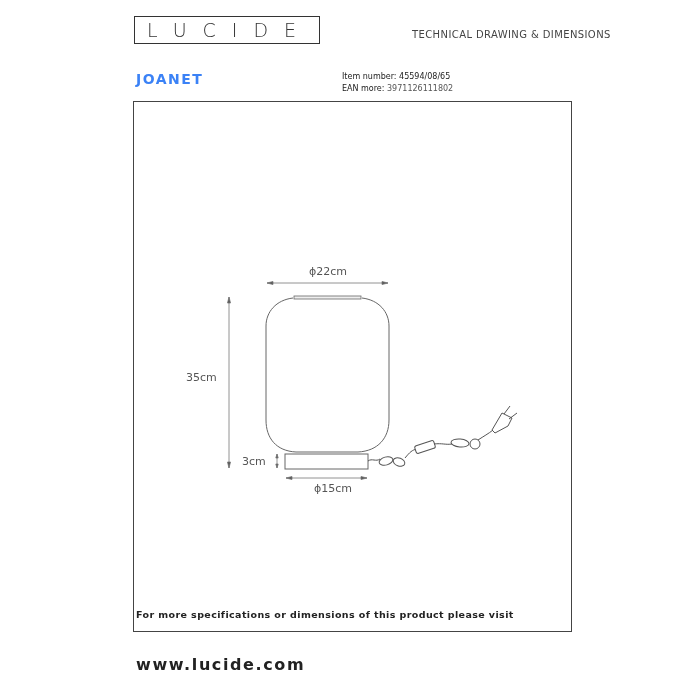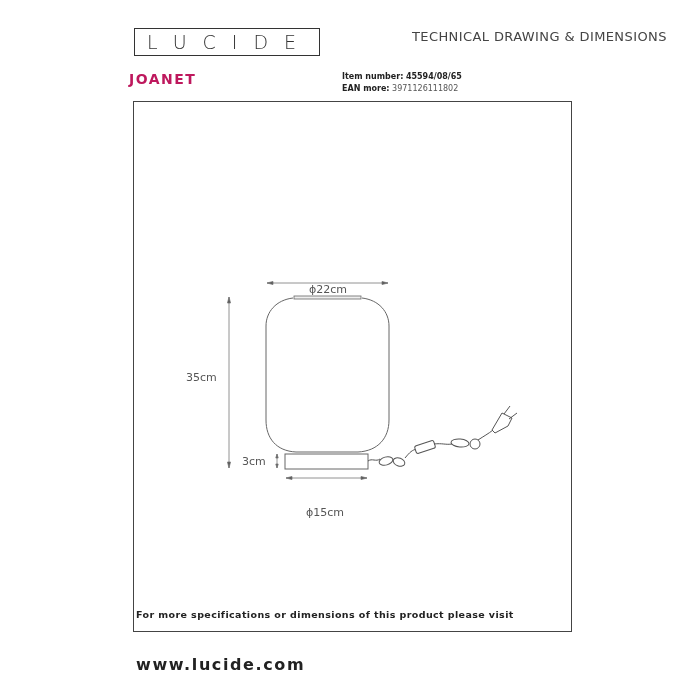--- a/index.html
+++ b/index.html
@@ -1,22 +1,22 @@
 <!DOCTYPE html>
 <html><head>
 <meta charset="utf-8">
 <style>
   html, body { margin: 0; padding: 0; background: #ffffff; }
   body { width: 700px; height: 700px; position: relative; overflow: hidden; font-family: "DejaVu Sans", sans-serif; color: #222; }
-  .logo-box { position: absolute; left: 134px; top: 28px; width: 186px; height: 28px; border: 1.5px solid #333; box-sizing: border-box; }
+  .logo-box { position: absolute; left: 134px; top: 16px; width: 186px; height: 28px; border: 1.5px solid #333; box-sizing: border-box; }
   .logo-text { position: absolute; left: 0; top: 0; width: 100%; height: 100%; display: flex; align-items: center; justify-content: space-around; padding: 0 12px; box-sizing: border-box; font-family: "DejaVu Sans", sans-serif; font-weight: 300; font-size: 19px; letter-spacing: 0; color: #333; }
-  .doc-type { position: absolute; left: 412px; top: 29px; font-size: 13px; letter-spacing: 0.4px; color: #444; }
-  .product-name { position: absolute; left: 129px; top: 71px; font-size: 14px; font-weight: bold; letter-spacing: 1.5px; color: #be185d; }
+  .doc-type { position: absolute; left: 412px; top: 29px; font-size: 10px; letter-spacing: 0.4px; color: #444; }
+  .product-name { position: absolute; left: 136px; top: 71px; font-size: 14px; font-weight: bold; letter-spacing: 1.5px; color: #3b82f6; }
   .meta { position: absolute; left: 342px; top: 71px; font-size: 8px; line-height: 12px; color: #222; }
-  .meta b { font-weight: bold; }
+  .meta b { font-weight: normal; }
   .meta .val { color: #555; font-weight: normal; }
   .frame { position: absolute; left: 133px; top: 101px; width: 439px; height: 531px; border: 1.5px solid #444; box-sizing: border-box; }
   .drawing { position: absolute; left: 0; top: 0; }
   .dim-label { position: absolute; font-size: 11px; color: #555; }
   .footer-line { position: absolute; left: 136px; top: 609px; font-size: 9.5px; font-weight: bold; letter-spacing: 0.4px; color: #222; }
   .footer-url { position: absolute; left: 136px; top: 655px; font-size: 16px; font-weight: bold; letter-spacing: 1.6px; color: #222; }
 </style>
 </head>
 <body>
 
@@ -84,19 +84,19 @@
     <path d="M434,444 C442,443 446,445 452,444"></path>
     <ellipse cx="460" cy="443" rx="9" ry="4" transform="rotate(5 460 443)"></ellipse>
     <ellipse cx="475" cy="444" rx="5" ry="5"></ellipse>
     <path d="M478,440 C484,436 488,434 493,430"></path>
     <path d="M492,430 L502,413 L512,418 L508,426 L495,433 Z" fill="#fff"></path>
     <line x1="504" y1="414" x2="510" y2="406"></line>
     <line x1="509" y1="419" x2="517" y2="413"></line>
   </g>
 </svg>
 
-<div class="dim-label" style="left:309px; top:265px;margin-top:18px;">ϕ22cm</div>
+<div class="dim-label" style="left:309px; top:265px;">ϕ22cm</div>
 <div class="dim-label" style="left:186px; top:371px;">35cm</div>
 <div class="dim-label" style="left:242px; top:455px;text-align:center;">3cm</div>
-<div class="dim-label" style="left:306px; top:482px;margin-top:24px;">ϕ15cm</div>
+<div class="dim-label" style="left:314px; top:482px;">ϕ15cm</div>
 
 <div class="footer-line">For more specifications or dimensions of this product please visit</div>
 <div class="footer-url">www.lucide.com</div>
 
 </body></html>

